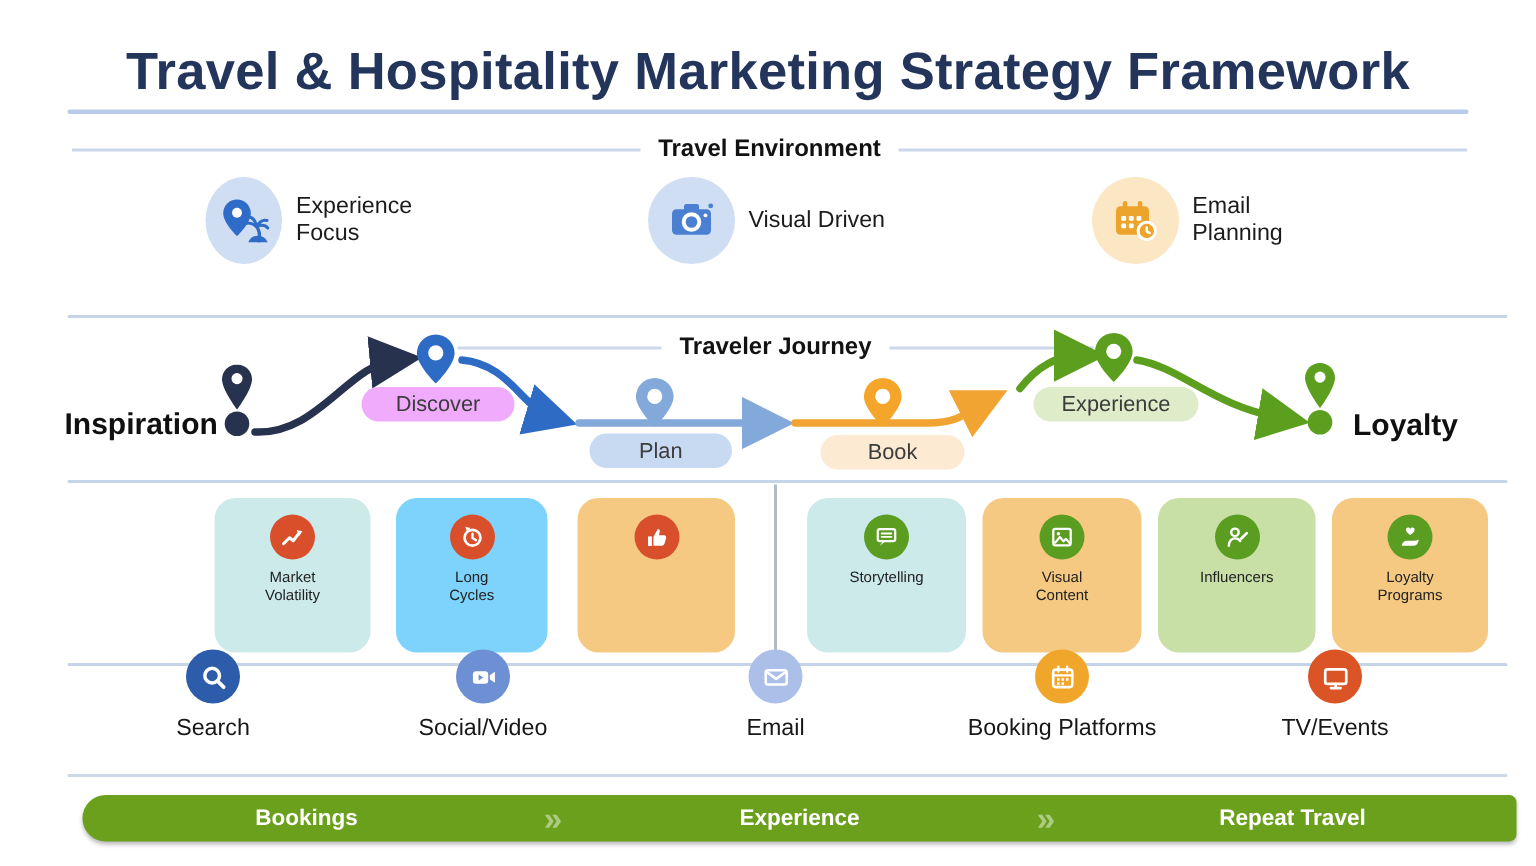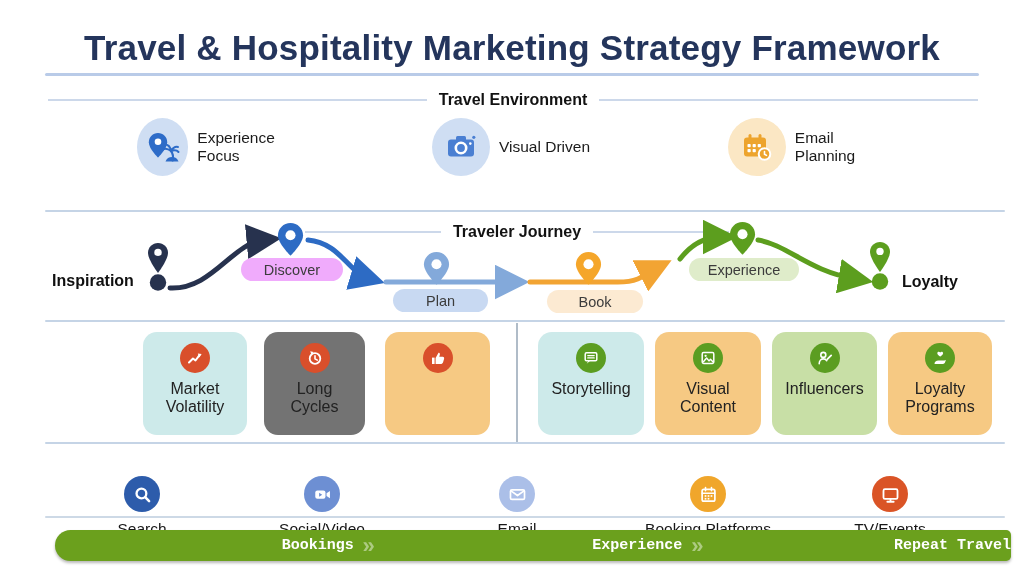--- a/index.html
+++ b/index.html
@@ -20,40 +20,40 @@
   .env-item{position:absolute;top:118px;width:170px;display:flex;flex-direction:row;align-items:center;gap:9px;}
   .env-circle{width:58px;height:58px;border-radius:50%;display:flex;align-items:center;justify-content:center;}
   .env-label{font-size:15.5px;color:#1b1b1b;}
   
   .journey-svg{position:absolute;left:40px;top:215px;}
   .pin{position:absolute;}
   .pill{
     position:absolute;height:23px;border-radius:12px;display:flex;align-items:center;justify-content:center;
     font-size:14.5px;color:#3c3c3c;
   }
-  .jlabel{position:absolute;font-weight:700;font-size:16px;color:#101010;}
+  .jlabel{position:absolute;font-weight:700;font-size:20px;color:#101010;}
   
   .card{
     position:absolute;top:332px;height:103px;border-radius:14px;box-sizing:border-box;
     display:flex;flex-direction:column;align-items:center;padding-top:11px;gap:7px;
   }
   .card-icon{width:30px;height:30px;border-radius:50%;display:flex;align-items:center;justify-content:center;flex:none;}
-  .card-label{font-size:16px;color:#222;text-align:center;line-height:1.15;white-space:pre-line;}
+  .card-label{font-size:10px;color:#222;text-align:center;line-height:1.15;white-space:pre-line;}
   .vdivider{position:absolute;left:516px;top:323px;width:2px;height:120px;background:#b0bcc8;}
   
-  .chan{position:absolute;top:476px;width:170px;display:flex;flex-direction:column;align-items:center;gap:8px;}
+  .chan{position:absolute;top:433px;width:170px;display:flex;flex-direction:column;align-items:center;gap:8px;}
   .chan-circle{width:36px;height:36px;border-radius:50%;display:flex;align-items:center;justify-content:center;}
   .chan-label{font-size:15.5px;color:#171717;white-space:nowrap;}
   
   .funnel{
     position:absolute;left:55px;top:530px;width:956px;height:31px;background:#6ba01d;
     border-radius:16px 5px 5px 16px;display:flex;align-items:center;
     color:#ffffff;font-weight:700;font-size:15px;box-shadow:0 2px 3px rgba(0,0,0,.28);
   }
-  .stage{flex:1;text-align:right;font-family:Liberation Mono, monospace;}
+  .stage{flex:1;text-align:center;}
   .chev{color:rgba(255,255,255,.45);font-size:22px;font-weight:700;line-height:1;flex:none;width:30px;text-align:center;}
   svg{display:block;}
 </style>
 </head>
 <body>
 
 <div id="canvas">
 
   <div class="title">Travel &amp; Hospitality Marketing Strategy Framework</div>
   <div class="title-rule"></div>
@@ -196,21 +196,21 @@
     <div class="card-icon" style="background:#d94f2b;">
       <svg width="16" height="16" viewBox="0 0 16 16">
         <path d="M2 12.5 L6 8.5 l2.5 2 L12.5 5.2" stroke="#ffffff" stroke-width="2" fill="none" stroke-linecap="round" stroke-linejoin="round"></path>
         <polygon points="10.8,3.4 14.6,4.1 12.4,7.4" fill="#ffffff"></polygon>
       </svg>
     </div>
     <div class="card-label">Market
 Volatility</div>
   </div>
 
-  <div class="card" style="left:264px;width:101px;background:#737373;">
+  <div class="card" style="left:264px;width:101px;background:#7dd3fc;">
     <div class="card-icon" style="background:#d94f2b;">
       <svg width="16" height="16" viewBox="0 0 16 16">
         <circle cx="8" cy="8.5" r="5.3" stroke="#ffffff" stroke-width="1.8" fill="none"></circle>
         <path d="M8 5.8 v2.9 l2.3 1.4" stroke="#ffffff" stroke-width="1.6" fill="none" stroke-linecap="round"></path>
         <polygon points="3.2,1.2 6.6,2 4.4,4.6" fill="#ffffff"></polygon>
       </svg>
     </div>
     <div class="card-label">Long
 Cycles</div>
   </div>

